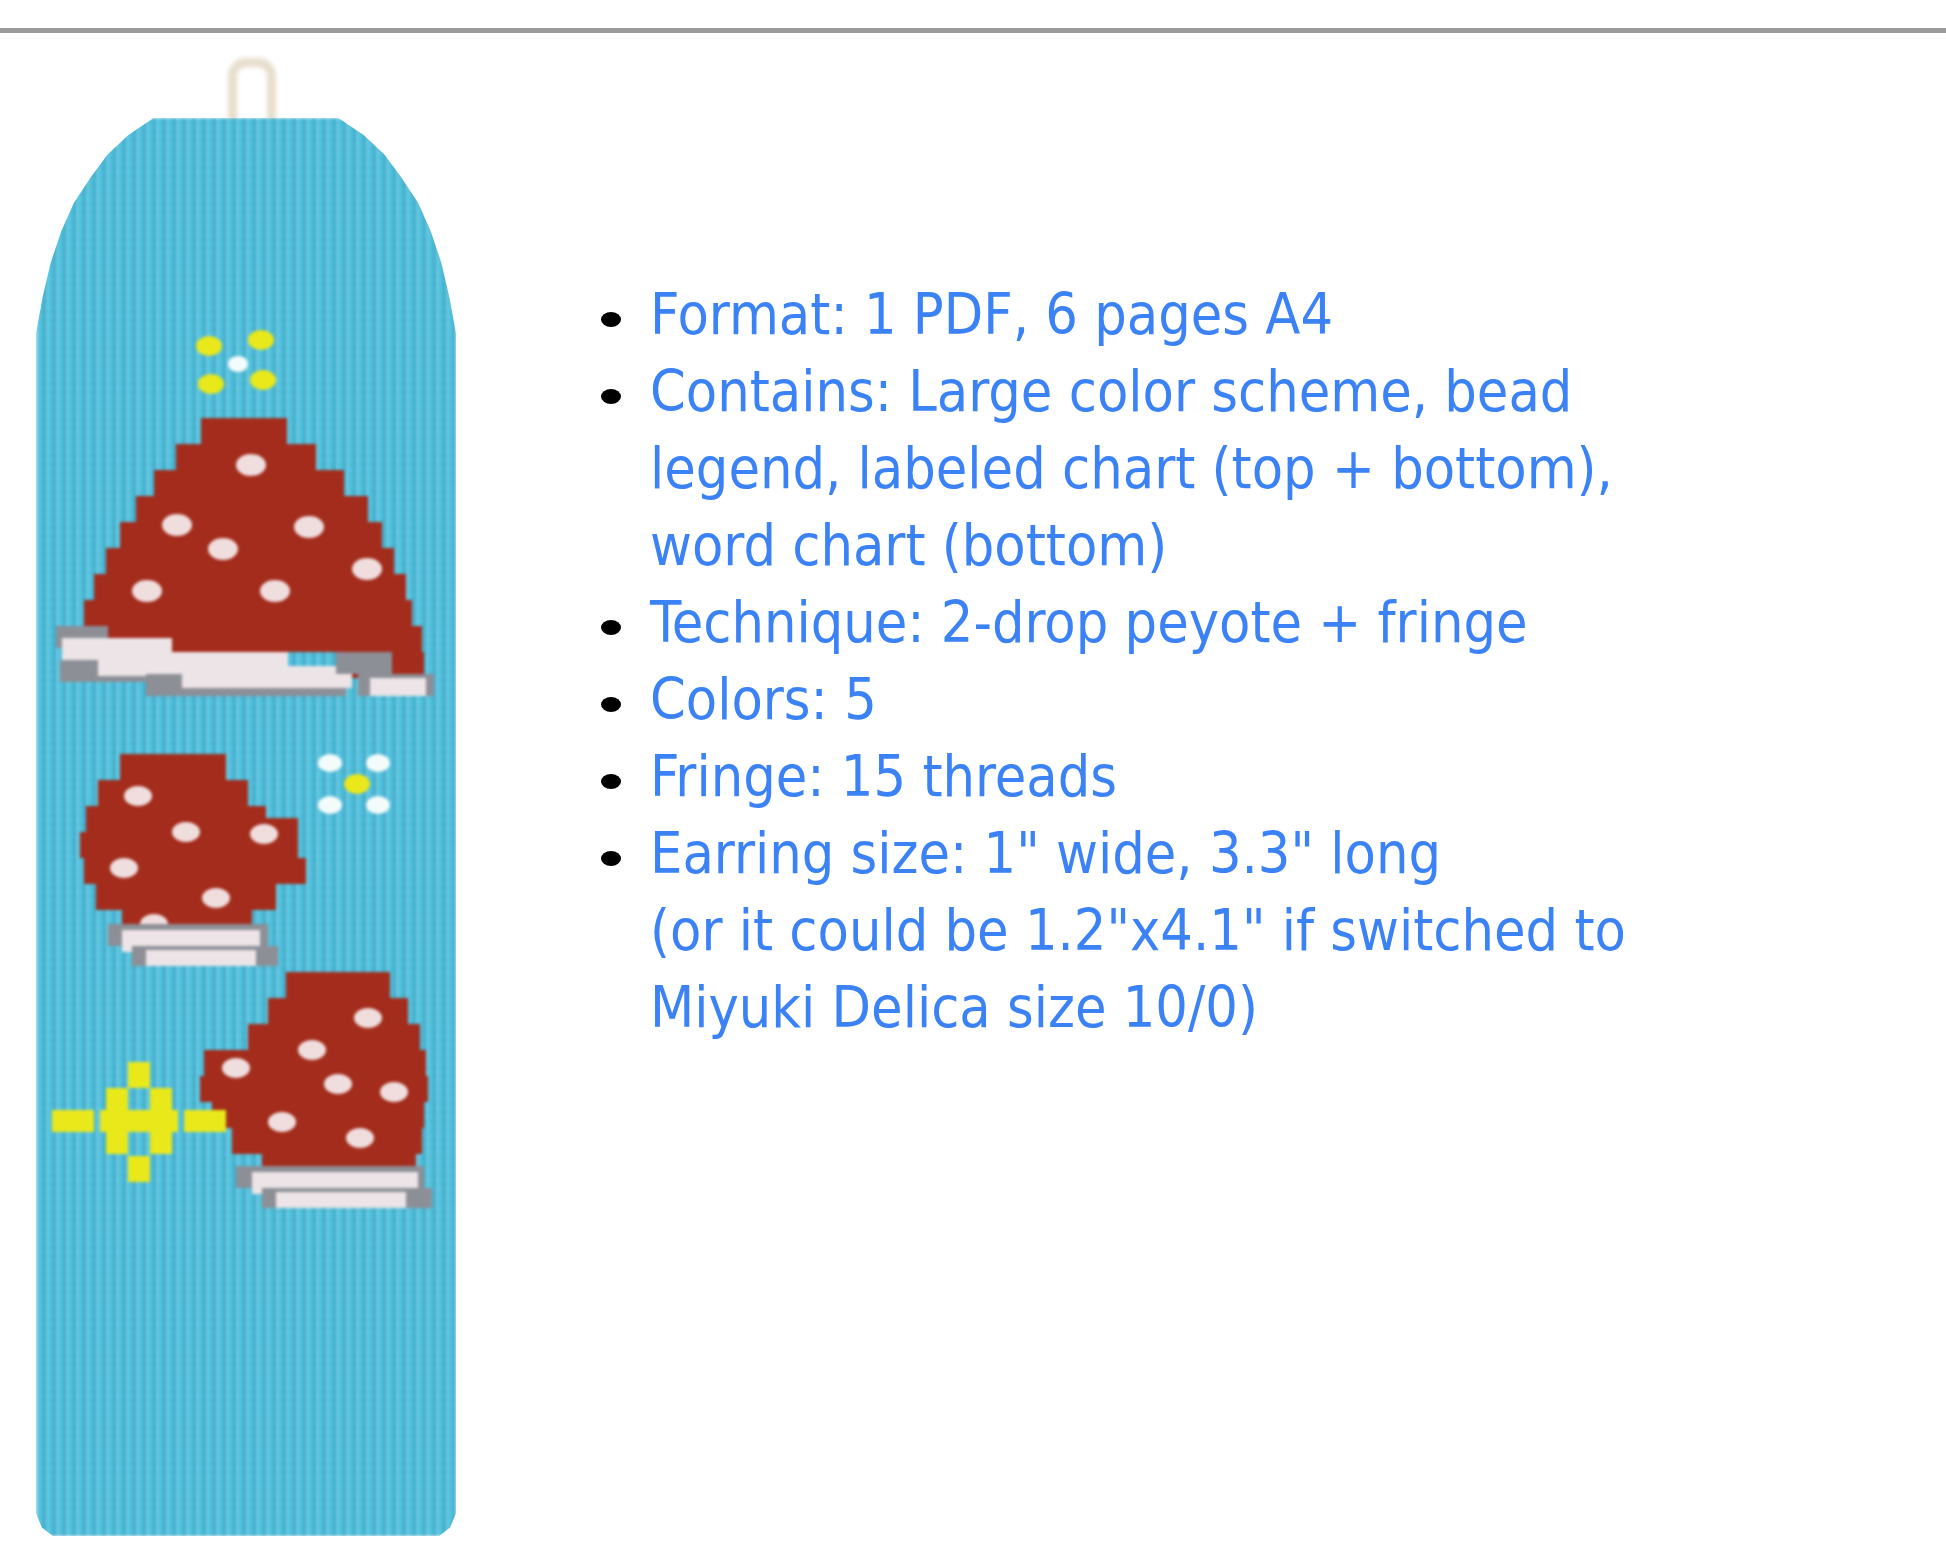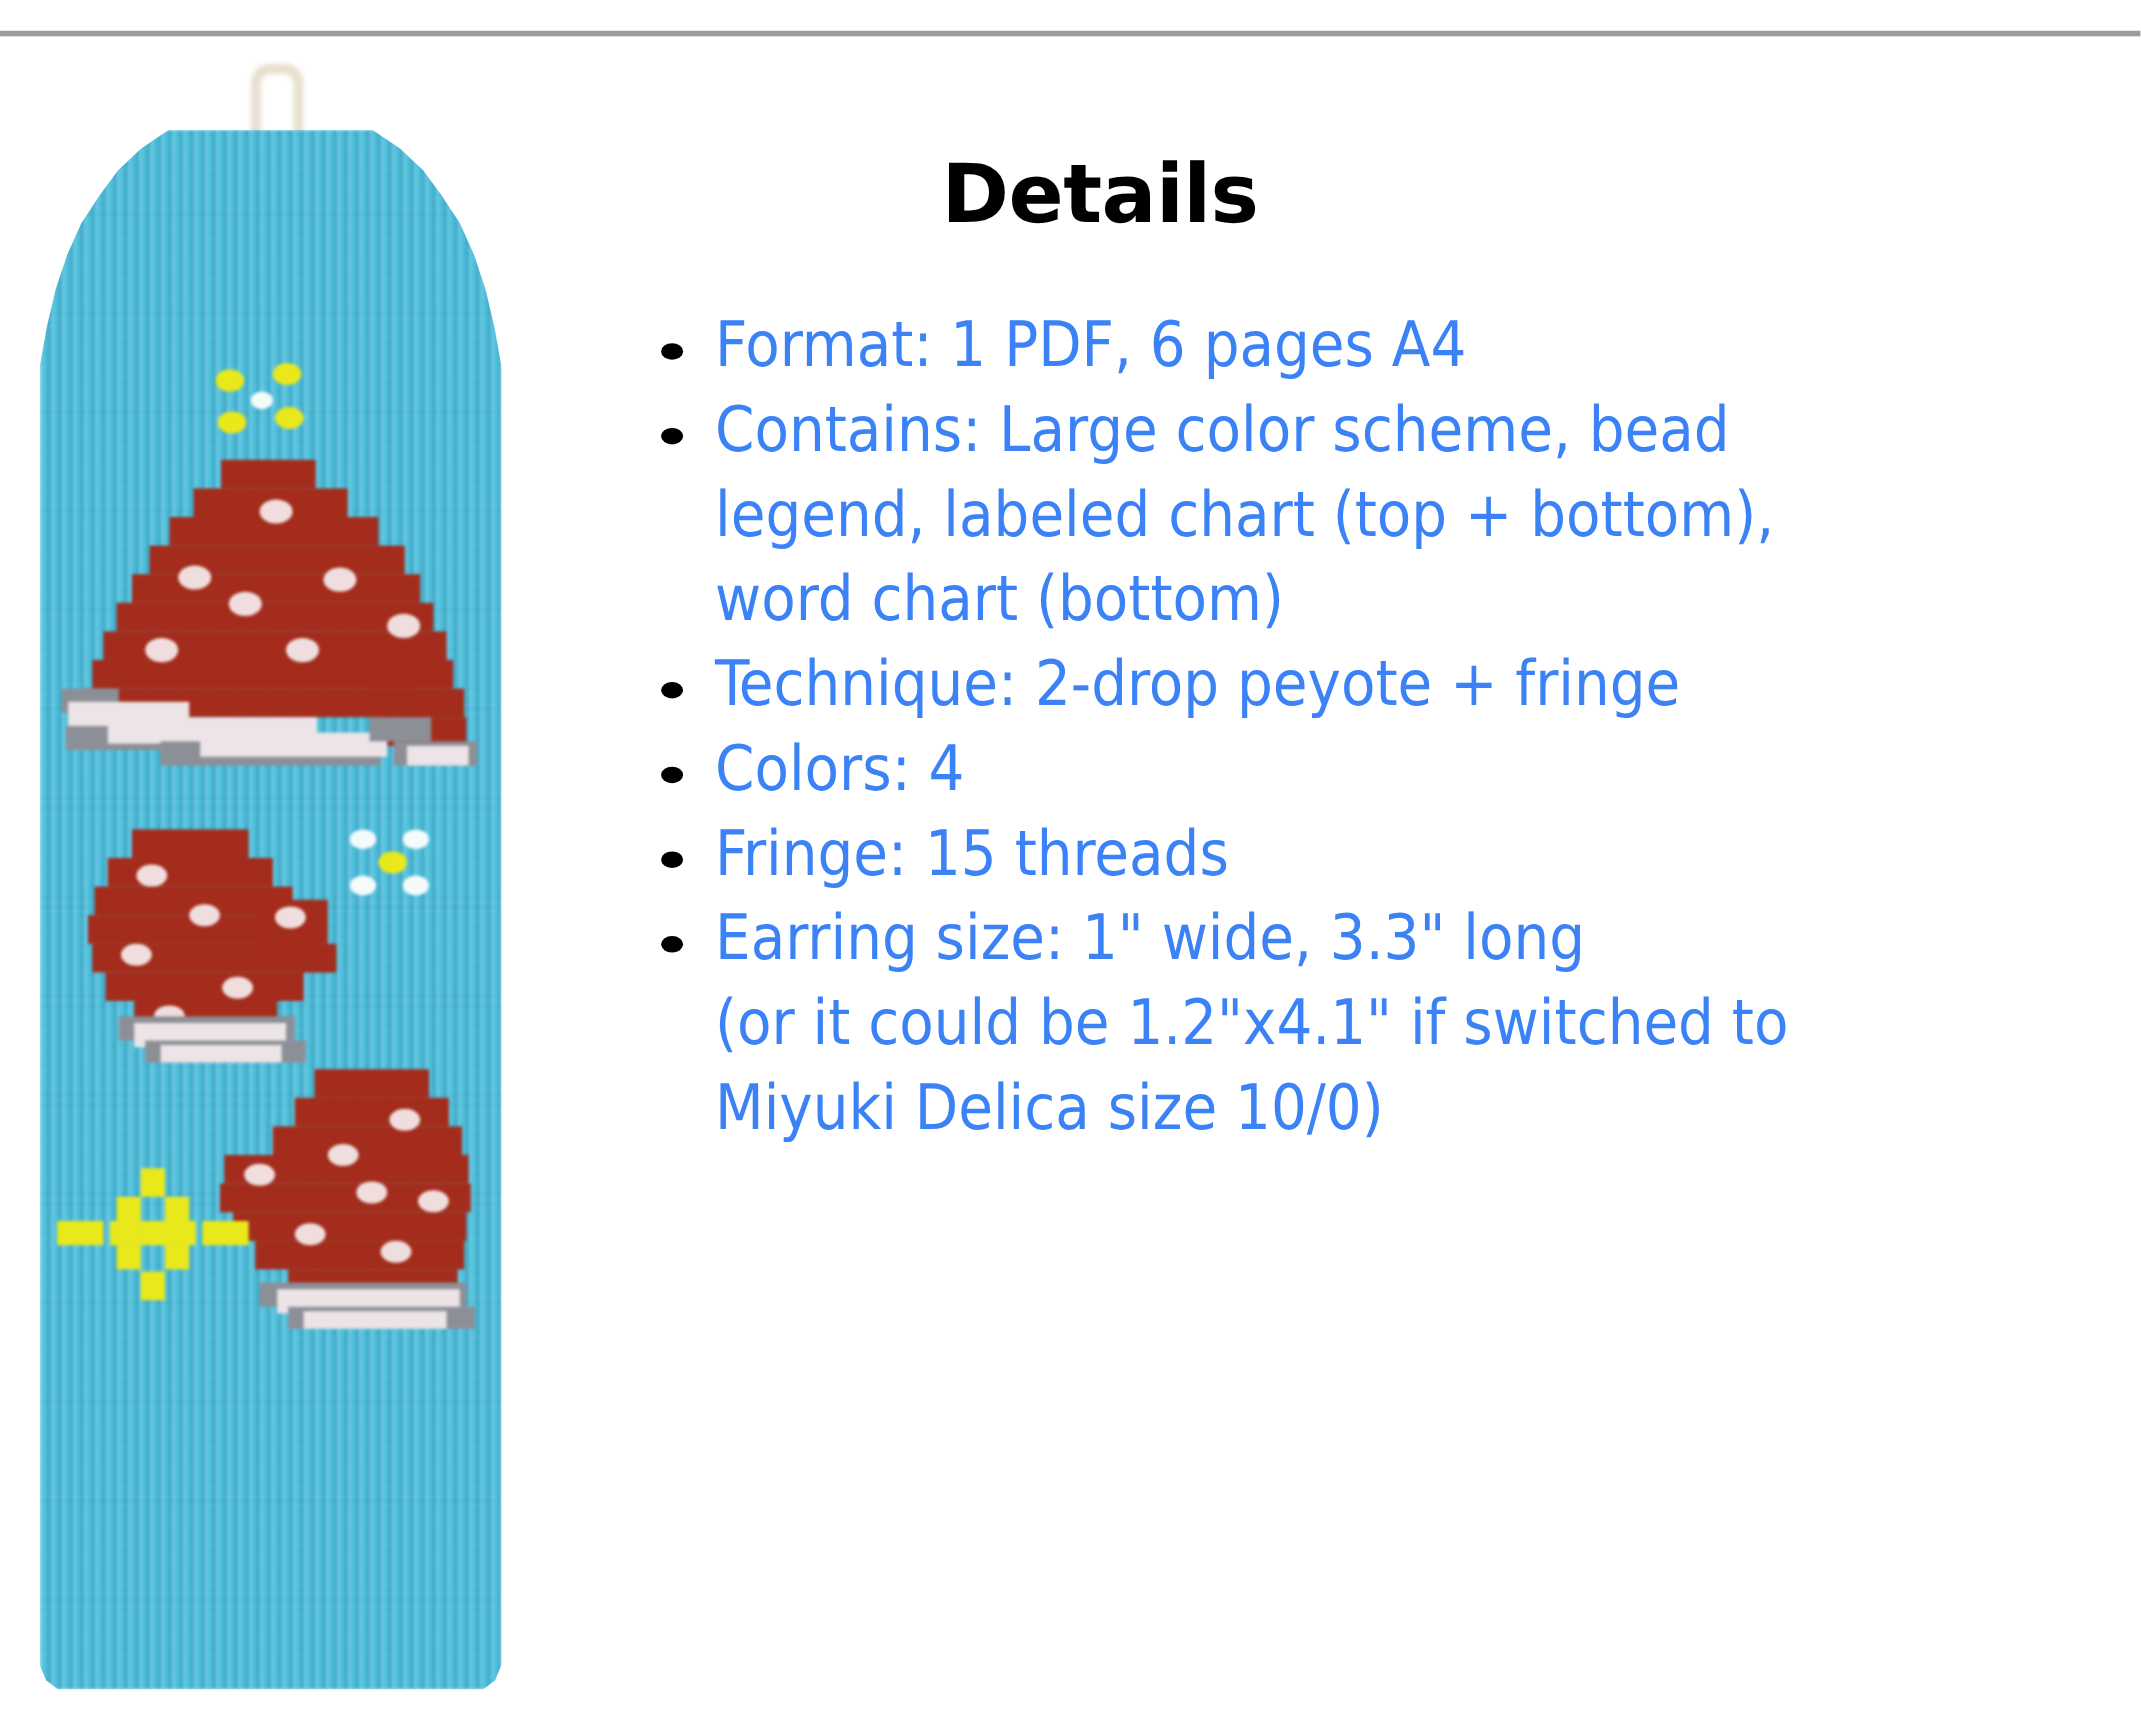--- a/index.html
+++ b/index.html
@@ -282,28 +282,27 @@
       <div class="px flake-y" style="left:70px;  top:1014px; width:22px; height:22px;"></div>
       <div class="px flake-y" style="left:114px; top:1014px; width:22px; height:22px;"></div>
       <div class="px flake-y" style="left:92px;  top:1038px; width:22px; height:26px;"></div>
     </div>
 
   </div>
 </div>
 
 <div class="details-pane">
 
-  <div class="details-title">Details</div>
 
   <ul class="details-list">
     <li>Format: 1 PDF, 6 pages A4</li>
     <li>Contains: Large color scheme, bead
 legend,  labeled chart (top + bottom),
 word chart (bottom)</li>
     <li>Technique: 2-drop peyote + fringe</li>
-    <li>Colors: 4</li>
+    <li>Colors: 5</li>
     <li>Fringe: 15 threads</li>
     <li>Earring size: 1" wide, 3.3" long
 (or it could be 1.2"x4.1" if switched to
 Miyuki Delica size 10/0)</li>
   </ul>
 
 </div>
 
 </body></html>

